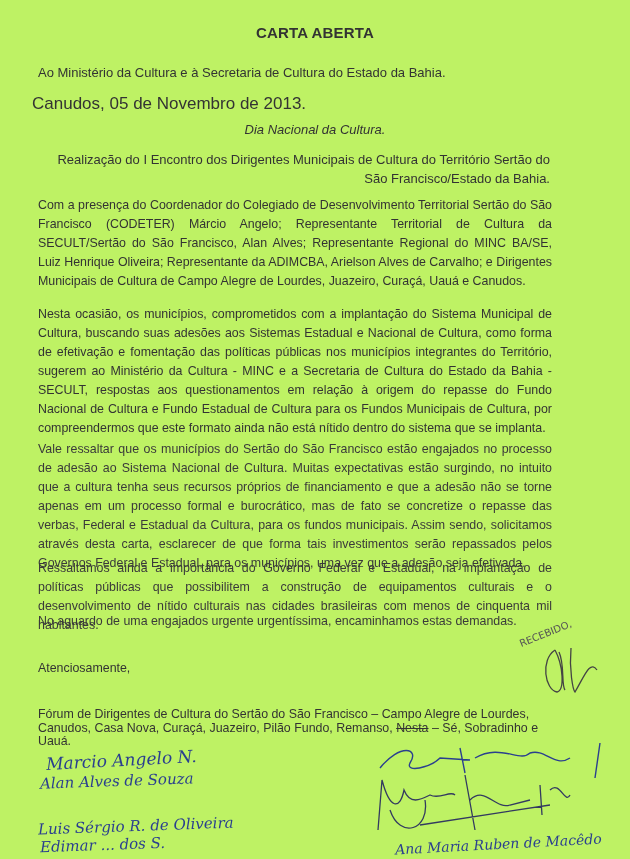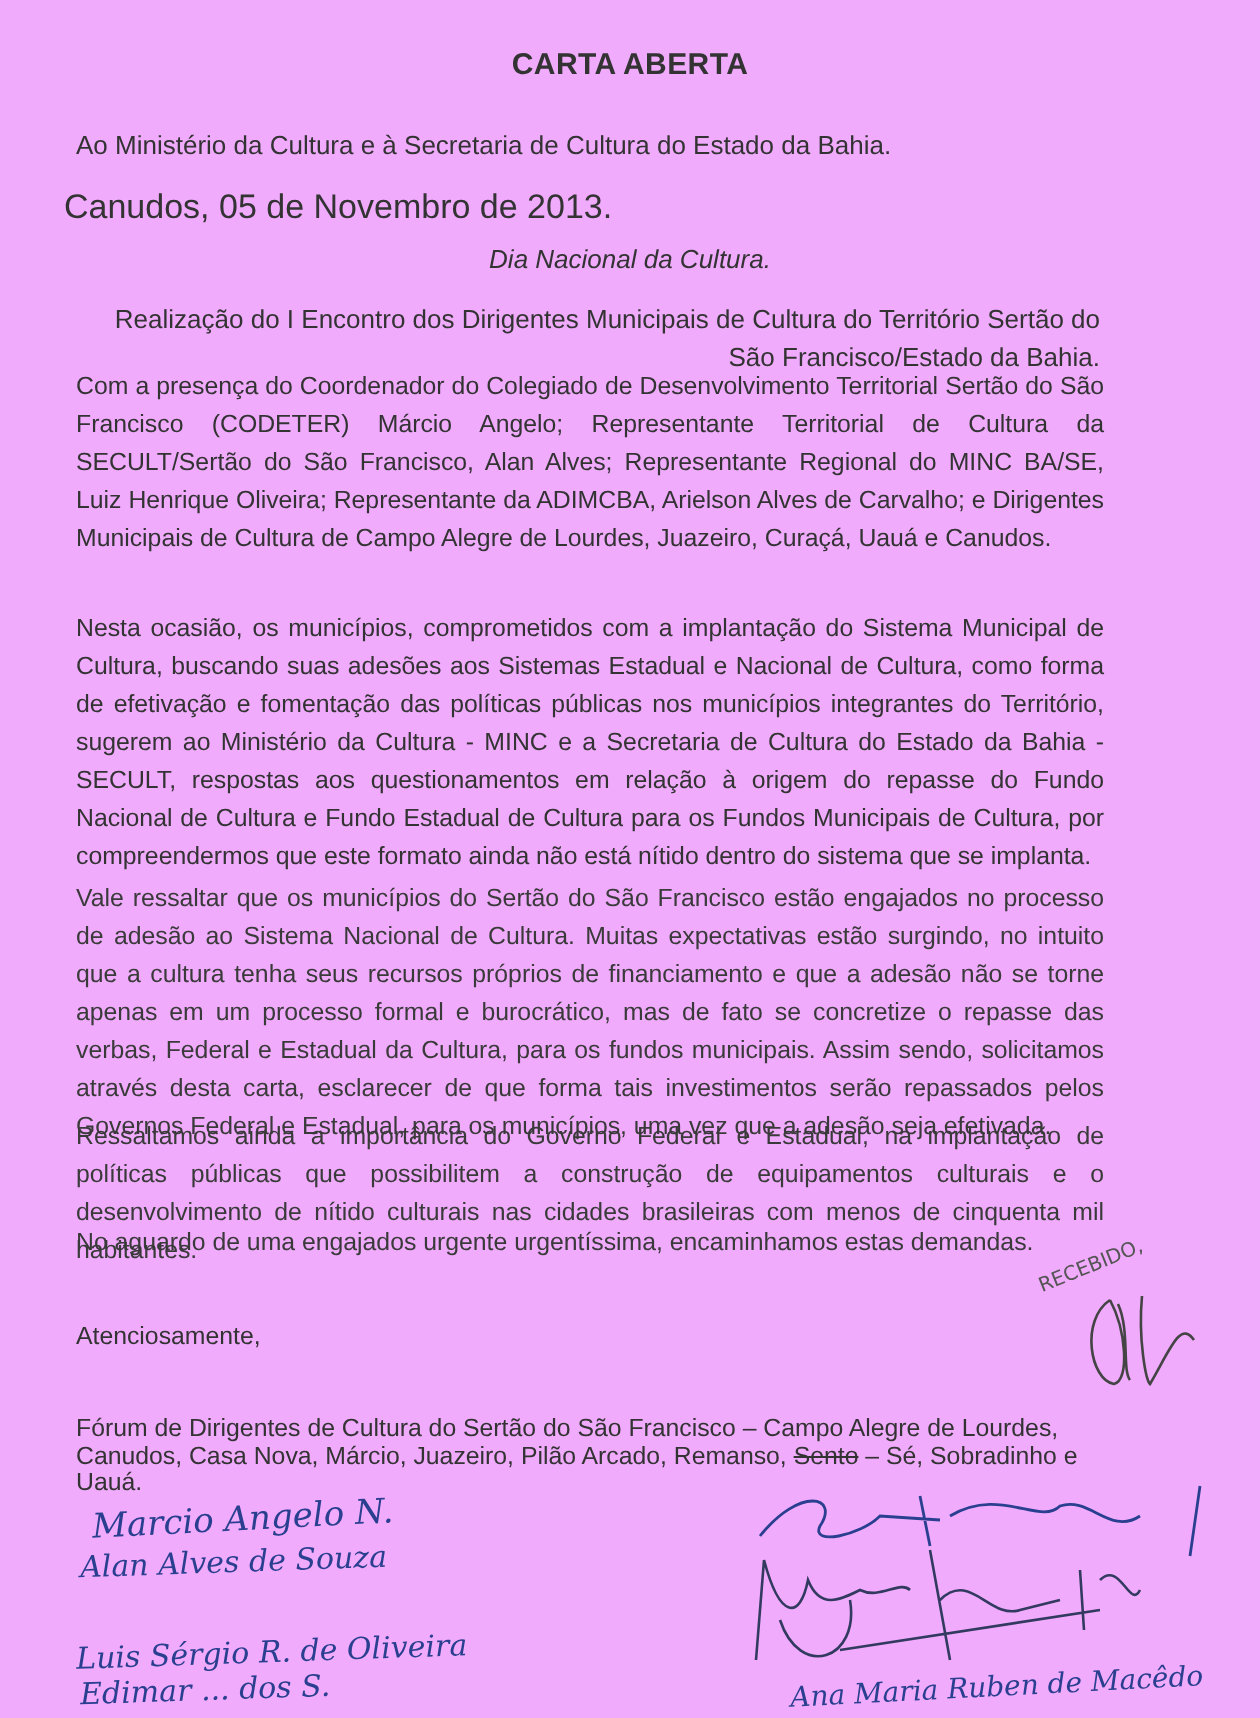--- a/index.html
+++ b/index.html
@@ -1,29 +1,29 @@
 <!DOCTYPE html>
 <html><head>
 <meta charset="utf-8">
 <style>
   html, body { margin: 0; padding: 0; background: #ffffff; }
   body { width: 630px; height: 859px; position: relative; overflow: hidden;
          font-family: "Liberation Sans", "DejaVu Sans", sans-serif; color: #2b2b2b; }
-  .page { position: absolute; left: 0; top: 0; width: 630px; height: 859px; background: #f0abfc; }
+  .page { position: absolute; left: 0; top: 0; width: 630px; height: 859px; background: #bef264; }
   .title { position: absolute; top: 24px; left: 0; width: 630px; text-align: center;
            font-weight: bold; font-size: 15px; color: #333; letter-spacing: 0.2px; }
   .addressee { position: absolute; top: 65px; left: 38px; font-size: 13px; color: #333; }
   .place-date { position: absolute; top: 94px; left: 0; width: 630px; text-align: left; font-size: 17px; color: #333; margin-left: 32px; }
   .day { position: absolute; top: 122px; left: 0; width: 630px; text-align: center; font-size: 13px;
          font-weight: normal; font-style: italic; color: #333; }
   .event { position: absolute; top: 150px; left: 50px; width: 500px; text-align: right;
            font-size: 13px; line-height: 19px; color: #333; }
   .para { position: absolute; left: 38px; width: 514px; font-size: 12.4px; line-height: 19px;
           text-align: justify; color: #333; }
-  .p1 { top: 184px; }
+  .p1 { top: 196px; }
   .p2 { top: 305px; }
   .p3 { top: 440px; color: #3a3a3a; }
   .p4 { top: 559px; color: #3a3a3a; }
   .p5 { top: 612px; color: #3a3a3a; }
   .closing { position: absolute; top: 661px; left: 38px; font-size: 12.4px; color: #333; }
   .forum { position: absolute; top: 708px; left: 38px; width: 530px; font-size: 12.4px; line-height: 13.5px;
            color: #333; font-family: "Liberation Sans", sans-serif; }
   .strike { text-decoration: line-through; }
   .hand { position: absolute; font-family: "DejaVu Serif", serif; font-style: italic; color: #2a3f8f; }
   .sig1 { top: 750px; left: 46px; font-size: 17px; transform: rotate(-3deg); }
@@ -47,21 +47,21 @@
   <div class="event">Realização do I Encontro dos Dirigentes Municipais de Cultura do Território Sertão do São Francisco/Estado da Bahia.</div>
 
   <div class="para p1">Com a presença do Coordenador do Colegiado de Desenvolvimento Territorial Sertão do São Francisco (CODETER) Márcio Angelo; Representante Territorial de Cultura da SECULT/Sertão do São Francisco, Alan Alves; Representante Regional do MINC BA/SE, Luiz Henrique Oliveira; Representante da ADIMCBA, Arielson Alves de Carvalho; e Dirigentes Municipais de Cultura de Campo Alegre de Lourdes, Juazeiro, Curaçá, Uauá e Canudos.</div>
   <div class="para p2">Nesta ocasião, os municípios, comprometidos com a implantação do Sistema Municipal de Cultura, buscando suas adesões aos Sistemas Estadual e Nacional de Cultura, como forma de efetivação e fomentação das políticas públicas nos municípios integrantes do Território, sugerem ao Ministério da Cultura - MINC e a Secretaria de Cultura do Estado da Bahia - SECULT, respostas aos questionamentos em relação à origem do repasse do Fundo Nacional de Cultura e Fundo Estadual de Cultura para os Fundos Municipais de Cultura, por compreendermos que este formato ainda não está nítido dentro do sistema que se implanta.</div>
   <div class="para p3">Vale ressaltar que os municípios do Sertão do São Francisco estão engajados no processo de adesão ao Sistema Nacional de Cultura. Muitas expectativas estão surgindo, no intuito que a cultura tenha seus recursos próprios de financiamento e que a adesão não se torne apenas em um processo formal e burocrático, mas de fato se concretize o repasse das verbas, Federal e Estadual da Cultura, para os fundos municipais. Assim sendo, solicitamos através desta carta, esclarecer de que forma tais investimentos serão repassados pelos Governos Federal e Estadual, para os municípios, uma vez que a adesão seja efetivada.</div>
   <div class="para p4">Ressaltamos ainda a importância do Governo Federal e Estadual, na implantação de políticas públicas que possibilitem a construção de equipamentos culturais e o desenvolvimento de nítido culturais nas cidades brasileiras com menos de cinquenta mil habitantes.</div>
   <div class="para p5">No aguardo de uma engajados urgente urgentíssima, encaminhamos estas demandas.</div>
 
   <div class="closing">Atenciosamente,</div>
 
-  <div class="forum"><span>Fórum de Dirigentes de Cultura do Sertão do São Francisco – Campo Alegre de Lourdes, Canudos, Casa Nova, Márcio, Juazeiro, Pilão Arcado, Remanso, </span><span class="strike">Sento</span><span> – Sé, Sobradinho e Uauá.</span></div>
+  <div class="forum"><span>Fórum de Dirigentes de Cultura do Sertão do São Francisco – Campo Alegre de Lourdes, Canudos, Casa Nova, Curaçá, Juazeiro, Pilão Fundo, Remanso, </span><span class="strike">Nesta</span><span> – Sé, Sobradinho e Uauá.</span></div>
 
   <div class="received">RECEBIDO,</div>
   <svg class="scribble" style="left:535px;top:640px;" width="80" height="60" viewBox="0 0 80 60">
     <path d="M20 10 C5 20 10 50 22 52 C30 50 28 25 20 10 M24 12 C30 25 26 45 30 50 M36 8 C34 30 38 50 40 52 C50 35 55 20 62 30" fill="none" stroke="#444" stroke-width="1.3"></path>
   </svg>
 
   <div class="hand sig1">Marcio Angelo N.</div>
   <div class="hand sig2">Alan Alves de Souza</div>
   <div class="hand sig4">Luis Sérgio R. de Oliveira</div>
   <div class="hand sig5">Edimar ... dos S.</div>

